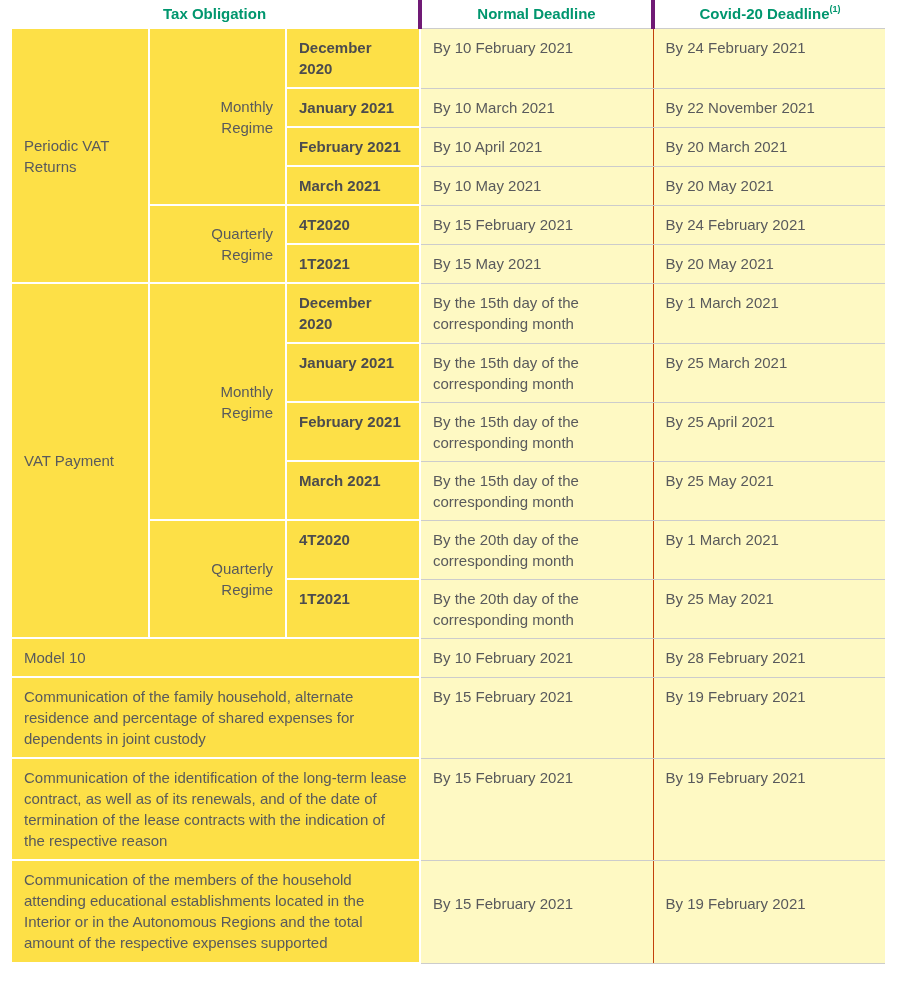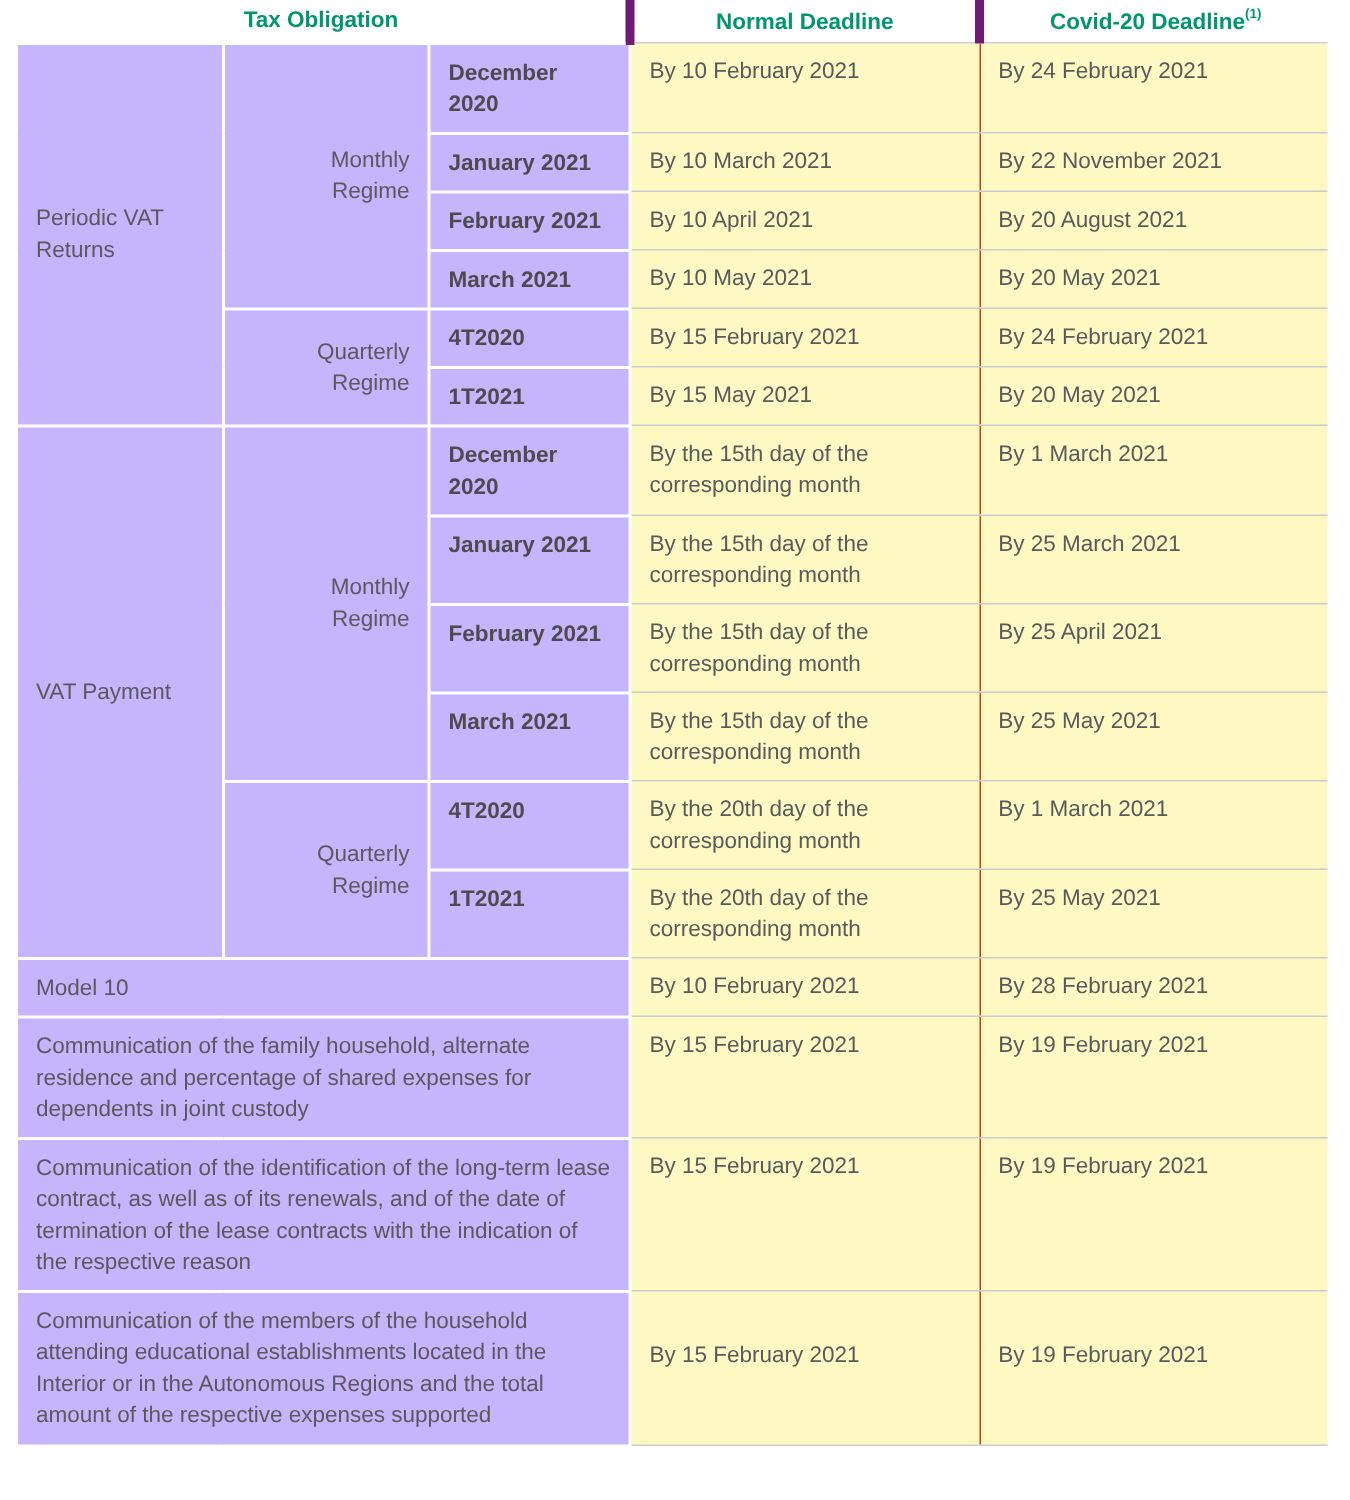--- a/index.html
+++ b/index.html
@@ -25,33 +25,33 @@
   th {
     background: #ffffff;
     color: #00966e;
     font-size: 15px;
     font-weight: bold;
     text-align: center;
     vertical-align: middle;
     padding: 5px 8px;
     border-bottom: 1px solid #cccccc;
   }
-  th.th-dl { border-left: 6px solid #701a75; }
+  th.th-dl { border-left: 4px solid #701a75; }
   th sup { font-size: 9px; position: relative; top: -1px; }
 
   td {
     font-size: 15px;
     color: #595a5c;
     line-height: 1.4;
     padding: 8px 12px;
     vertical-align: top;
     background: #fef9c3;
   }
   td.gray {
-    background: #c4b5fd;
+    background: #fde047;
     border: 2px solid #ffffff;
   }
   td.sec { vertical-align: middle; }
   td.regime { vertical-align: middle; text-align: right; }
   td.regime span { display: inline-block; max-width: 80px; }
   td.period { font-weight: bold; color: #4c4c4e; white-space: pre-line; }
   td.dl { border-bottom: 1px solid #cccccc; }
   td.covid { border-left: 1px solid #c2410c; }
   td.pad-down { padding-top: 32px; }
 
@@ -99,21 +99,21 @@
         <td class="dl covid">By 24 February 2021</td>
       </tr>
       <tr class="h37">
         <td class="gray period">January 2021</td>
         <td class="dl">By 10 March 2021</td>
         <td class="dl covid">By 22 November 2021</td>
       </tr>
       <tr class="h37">
         <td class="gray period">February 2021</td>
         <td class="dl">By 10 April 2021</td>
-        <td class="dl covid">By 20 August 2021</td>
+        <td class="dl covid">By 20 March 2021</td>
       </tr>
       <tr class="h37">
         <td class="gray period">March 2021</td>
         <td class="dl">By 10 May 2021</td>
         <td class="dl covid">By 20 May 2021</td>
       </tr>
       <tr class="h37">
         <td class="gray regime" rowspan="2"><span>Quarterly Regime</span></td>
         <td class="gray period">4T2020</td>
         <td class="dl">By 15 February 2021</td>

